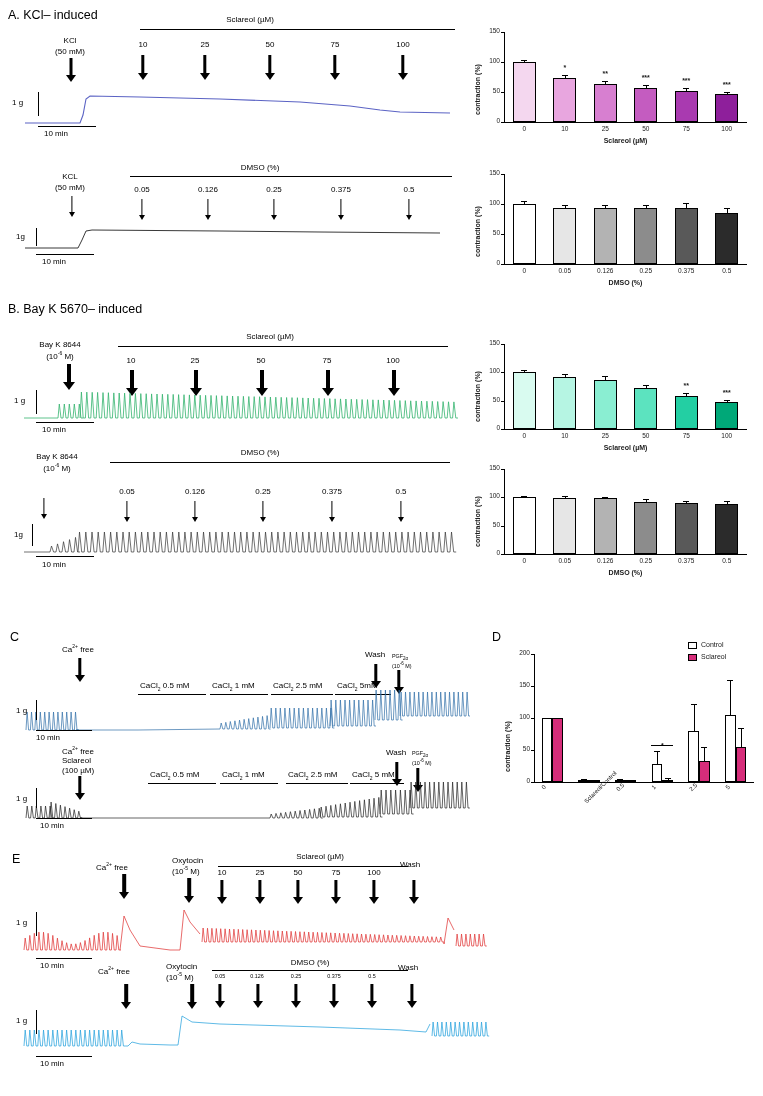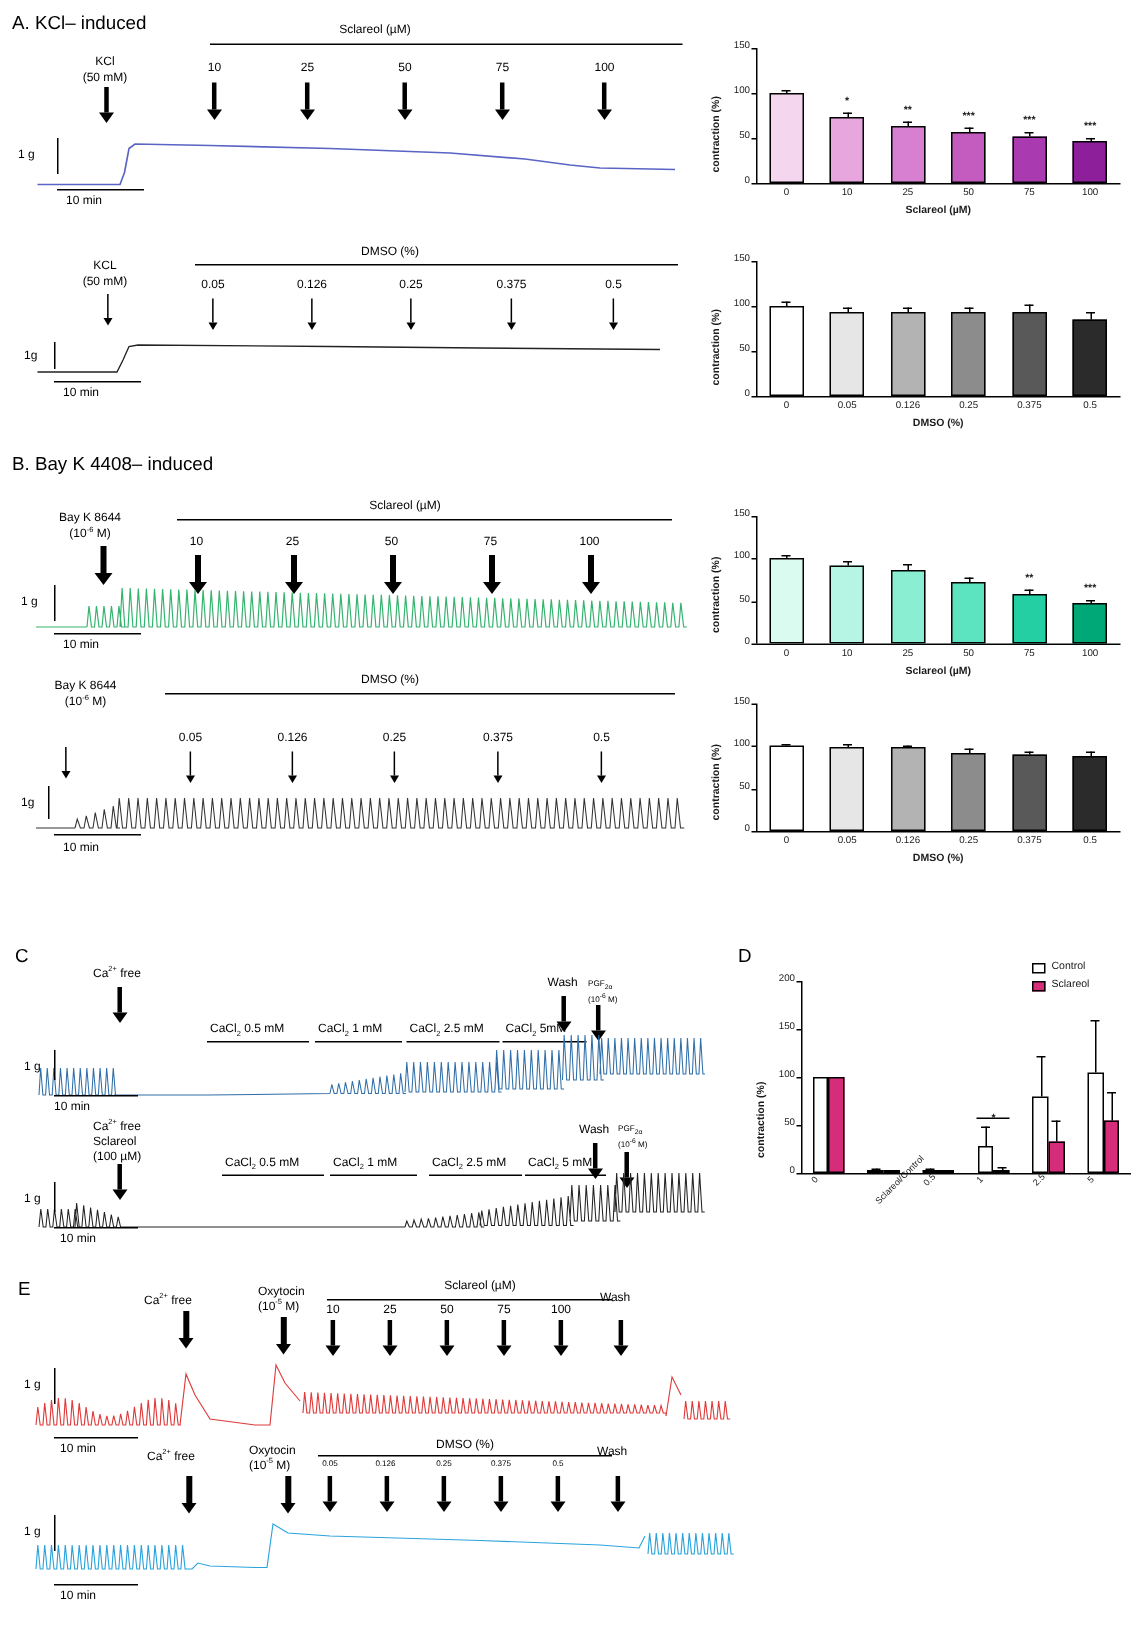--- a/index.html
+++ b/index.html
@@ -206,21 +206,21 @@
       <div class="errcap" style="left: 253.75px; top: 48.2px; width: 6px; position: absolute;"></div>
       <div class="xtick" style="left: 34px; top: 107px; width: 40.5px;">0</div>
       <div class="xtick" style="left: 74.5px; top: 107px; width: 40.5px;">0.05</div>
       <div class="xtick" style="left: 115px; top: 107px; width: 40.5px;">0.126</div>
       <div class="xtick" style="left: 155.5px; top: 107px; width: 40.5px;">0.25</div>
       <div class="xtick" style="left: 196px; top: 107px; width: 40.5px;">0.375</div>
       <div class="xtick" style="left: 236.5px; top: 107px; width: 40.5px;">0.5</div>
       <div class="xlabel" style="left: 34px; top: 119px; width: 243px;">DMSO (%)</div>
     </div>
 
-  <div class="abs panel-letter" style="left:8px;top:302px;">B. Bay K 4408– induced</div>
+  <div class="abs panel-letter" style="left:8px;top:302px;">B. Bay K 5670– induced</div>
 
   <div class="abs lbl c" style="left:20px;top:340px;width:80px;">Bay K 8644</div>
   <div class="abs lbl c" style="left:20px;top:351px;width:80px;">(10<sup style="font-size:5px;">-6</sup> M)</div>
   <div class="arr" style="left:62px;top:364px;width:14px;height:26px;">
       <span class="shaft" style="top:0;width:4px;height:18px;"></span>
       <span class="head" style="top:18px;border-left-width:6px;border-right-width:6px;border-top-width:8px;"></span>
     </div>
 
   <div class="abs lbl c" style="left:190px;top:332px;width:160px;">Sclareol (µM)</div>
   <div class="hline" style="left:118px;top:346px;width:330px;"></div>

